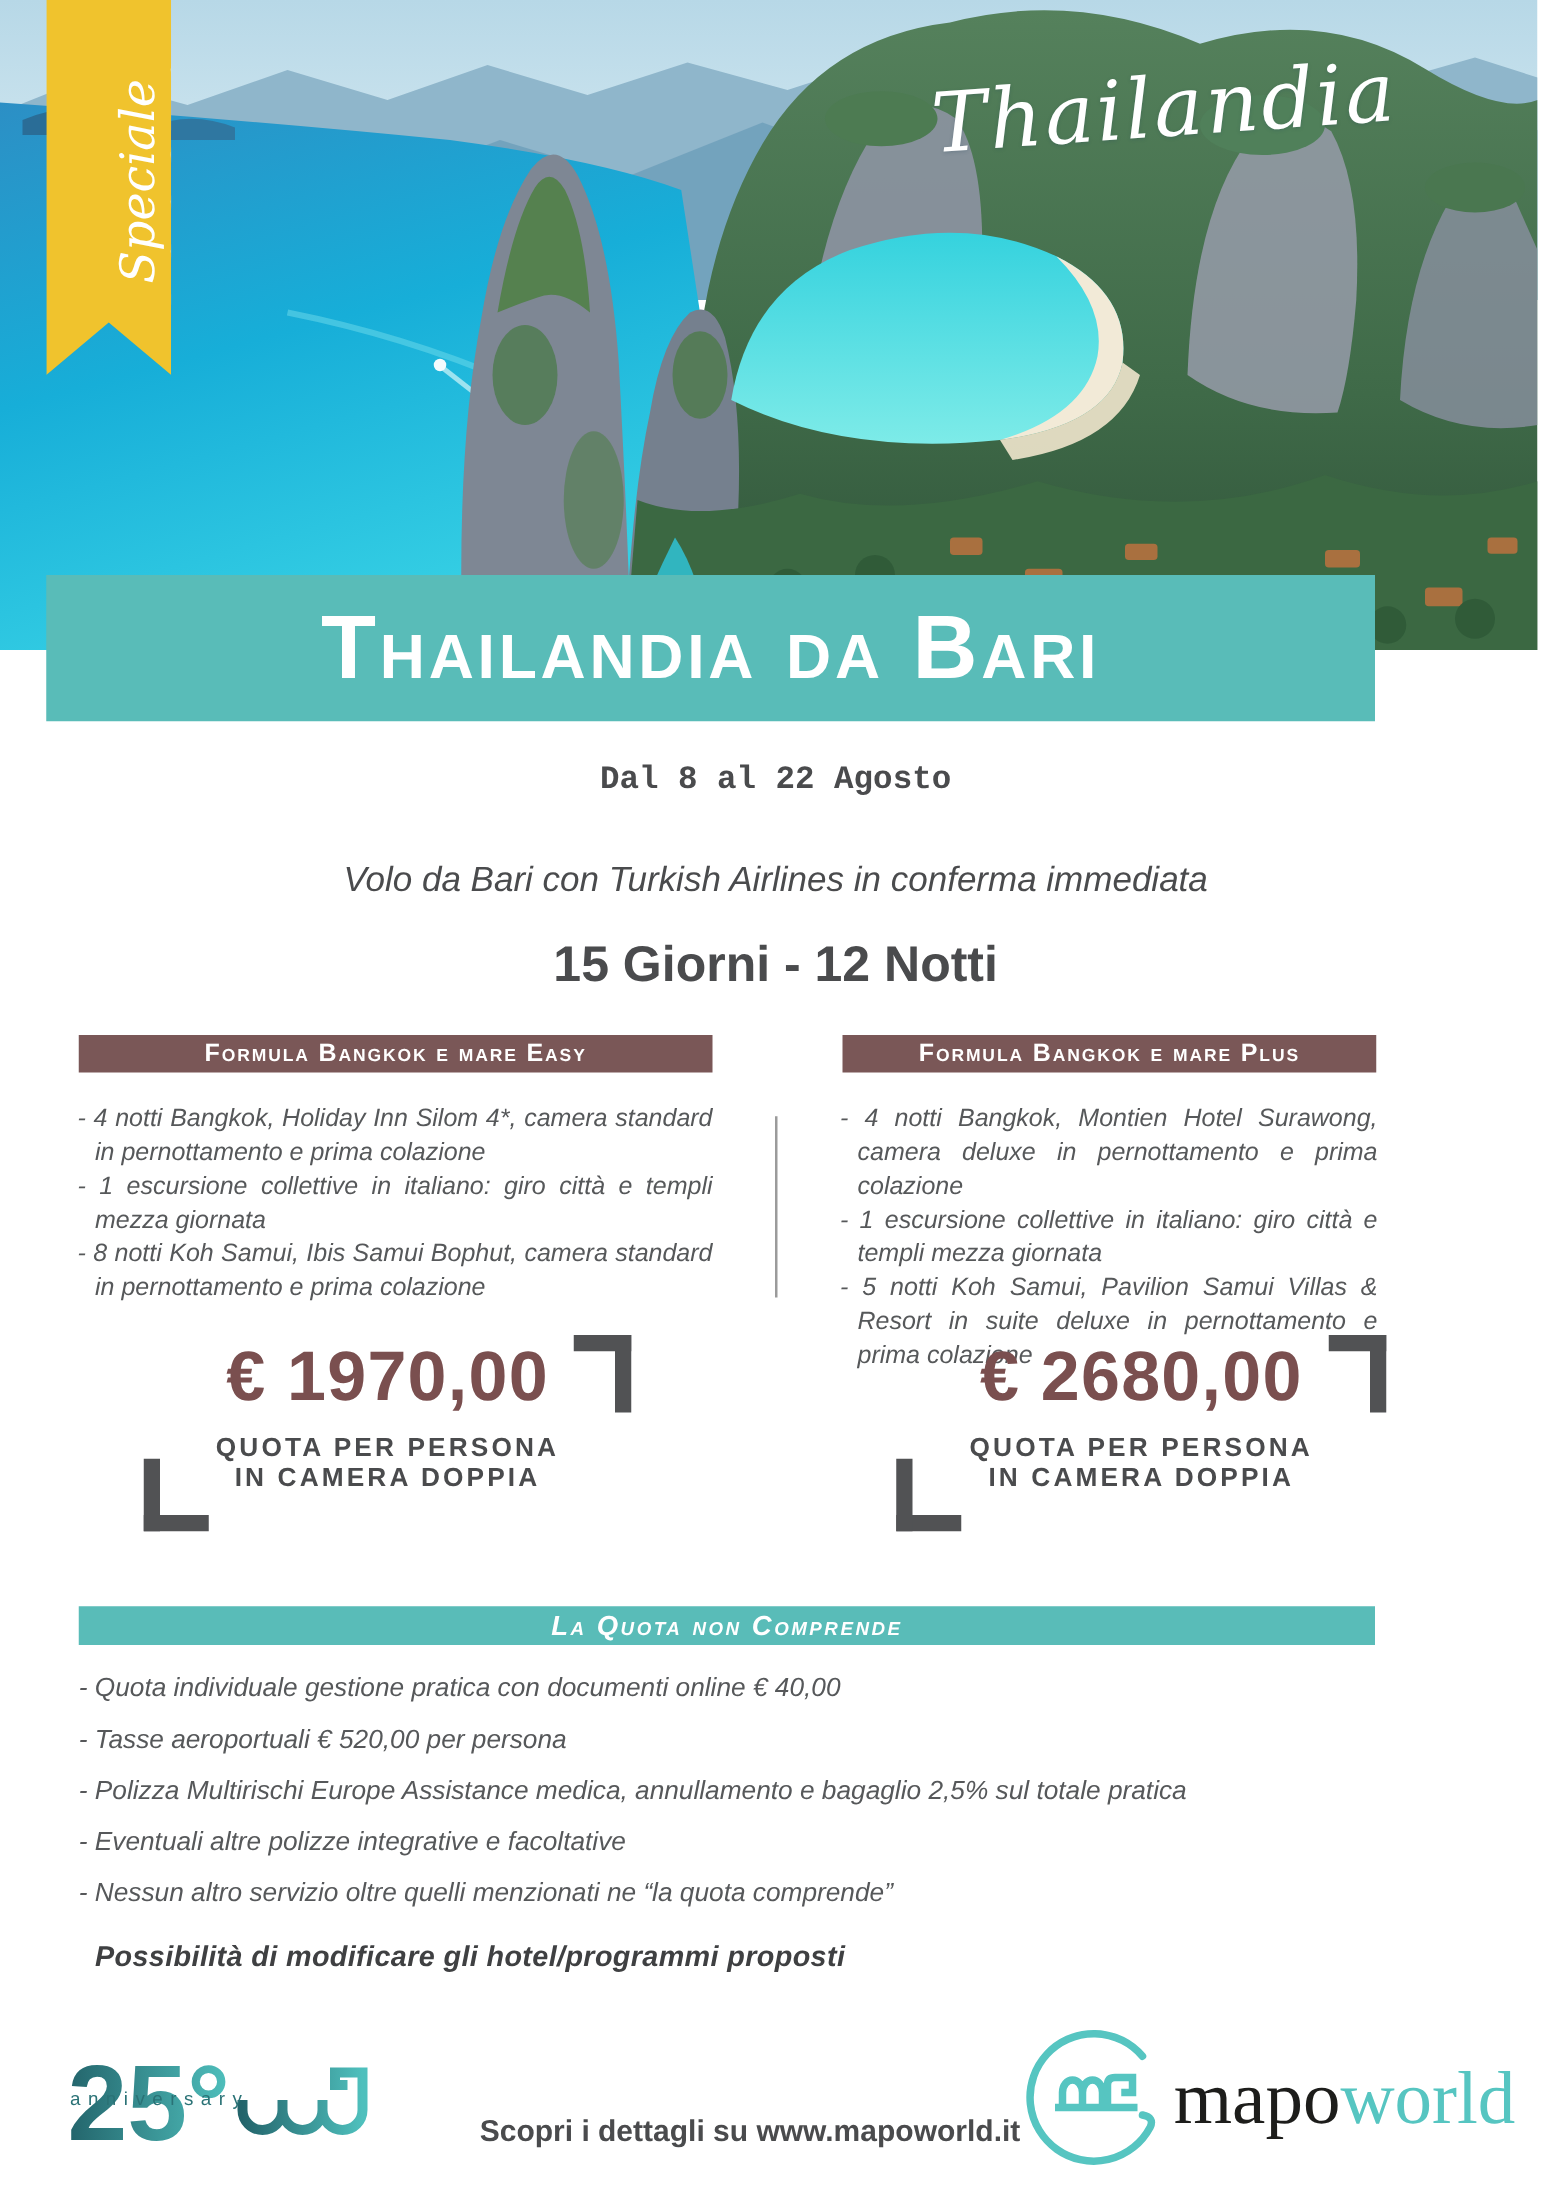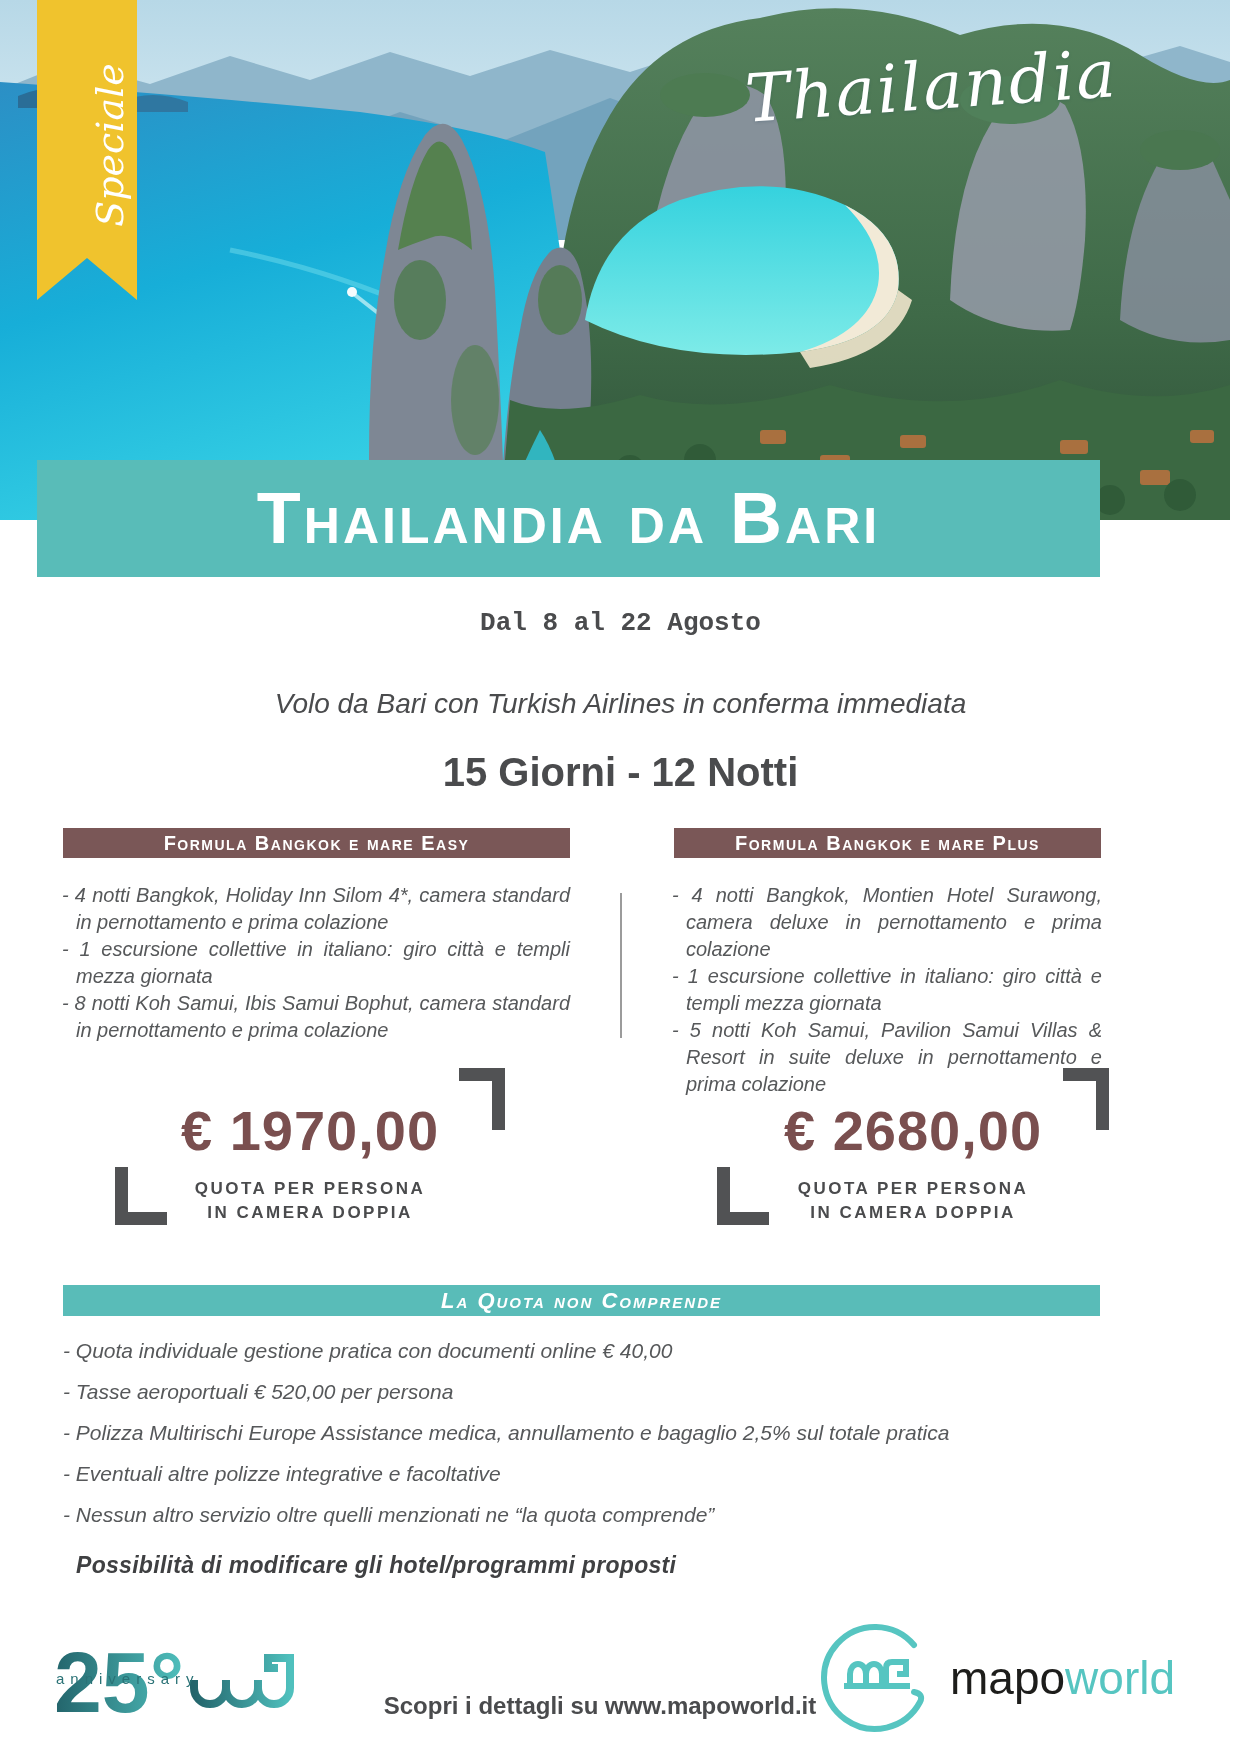--- a/index.html
+++ b/index.html
@@ -61,23 +61,23 @@
   .pkg-list li::before { content:"- "; }
   #col-divider { position:absolute; left:620px; top:893px; width:2px; height:145px; background:#9b9b9b; }
   
   .price-block { position:absolute; top:1068px; height:157px; }
   #price-left  { left:115px; width:390px; }
   #price-right { left:717px; width:392px; }
   .corner-tr { position:absolute; top:0; right:0; width:33px; height:49px;
     border-top:13px solid var(--bracket-gray,#515254); border-right:13px solid var(--bracket-gray,#515254); }
   .corner-bl { position:absolute; bottom:0; left:0; width:39px; height:45px;
     border-left:13px solid var(--bracket-gray,#515254); border-bottom:13px solid var(--bracket-gray,#515254); }
-  .price-amount { margin-top:30px; text-align:center; font-weight:bold;
+  .price-amount { text-align:center; font-weight:bold;
     font-size:56px; letter-spacing:1px; color:var(--price-maroon,#7a4f4f); }
-  .price-note { text-align:center; font-weight:bold; font-size:17px;
+  .price-note { text-align:center; font-weight:bold; font-size:21px;
     line-height:24px; letter-spacing:2.5px; color:var(--text-dark,#4a4b4d); }
   .price-note.first { margin-top:14px; }
   
   #excl-bar {
     position:absolute; left:63px; top:1285px; width:1037px; height:31px;
     background:var(--teal,#59bcb8); color:#ffffff; text-align:center;
     line-height:31px; font-weight:bold; font-size:22px;
     font-variant:small-caps; letter-spacing:2px;font-style:italic;
   }
   #excl-list {
@@ -93,21 +93,21 @@
   }
   
   #anniv { position:absolute; left:52px; top:1628px; width:280px; height:100px; }
   #cta {
     position:absolute; left:300px; top:1692px; width:600px; text-align:center;
     font-weight:bold; font-size:24px; color:var(--text-dark,#4a4b4d);
   }
   #brand { position:absolute; left:818px; top:1622px; width:380px; height:112px;
     display:flex; align-items:center; }
   #brand-mark { width:116px; height:112px; flex:0 0 auto; }
-  #brand-text { font-family:Liberation Sans, sans-serif; font-size:46px; margin-left:16px; white-space:nowrap; }
+  #brand-text { font-family:Liberation Serif, serif; font-size:60px; margin-left:5px; white-space:nowrap; }
   #brand-black { color:#1d1d1b; }
   #brand-teal  { color:var(--brand-teal,#56c5c1); }
 </style>
 </head>
 <body>
 
 <div id="page">
 
   <div id="hero">
     <svg viewBox="0 0 1230 520" preserveAspectRatio="none">

